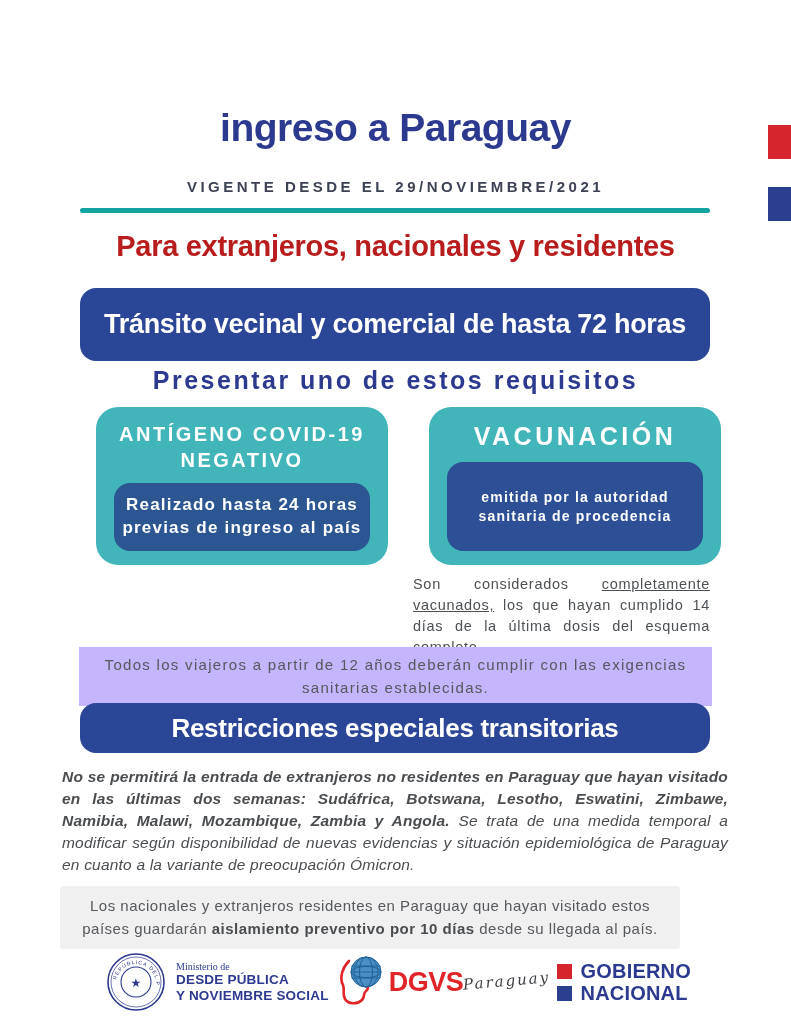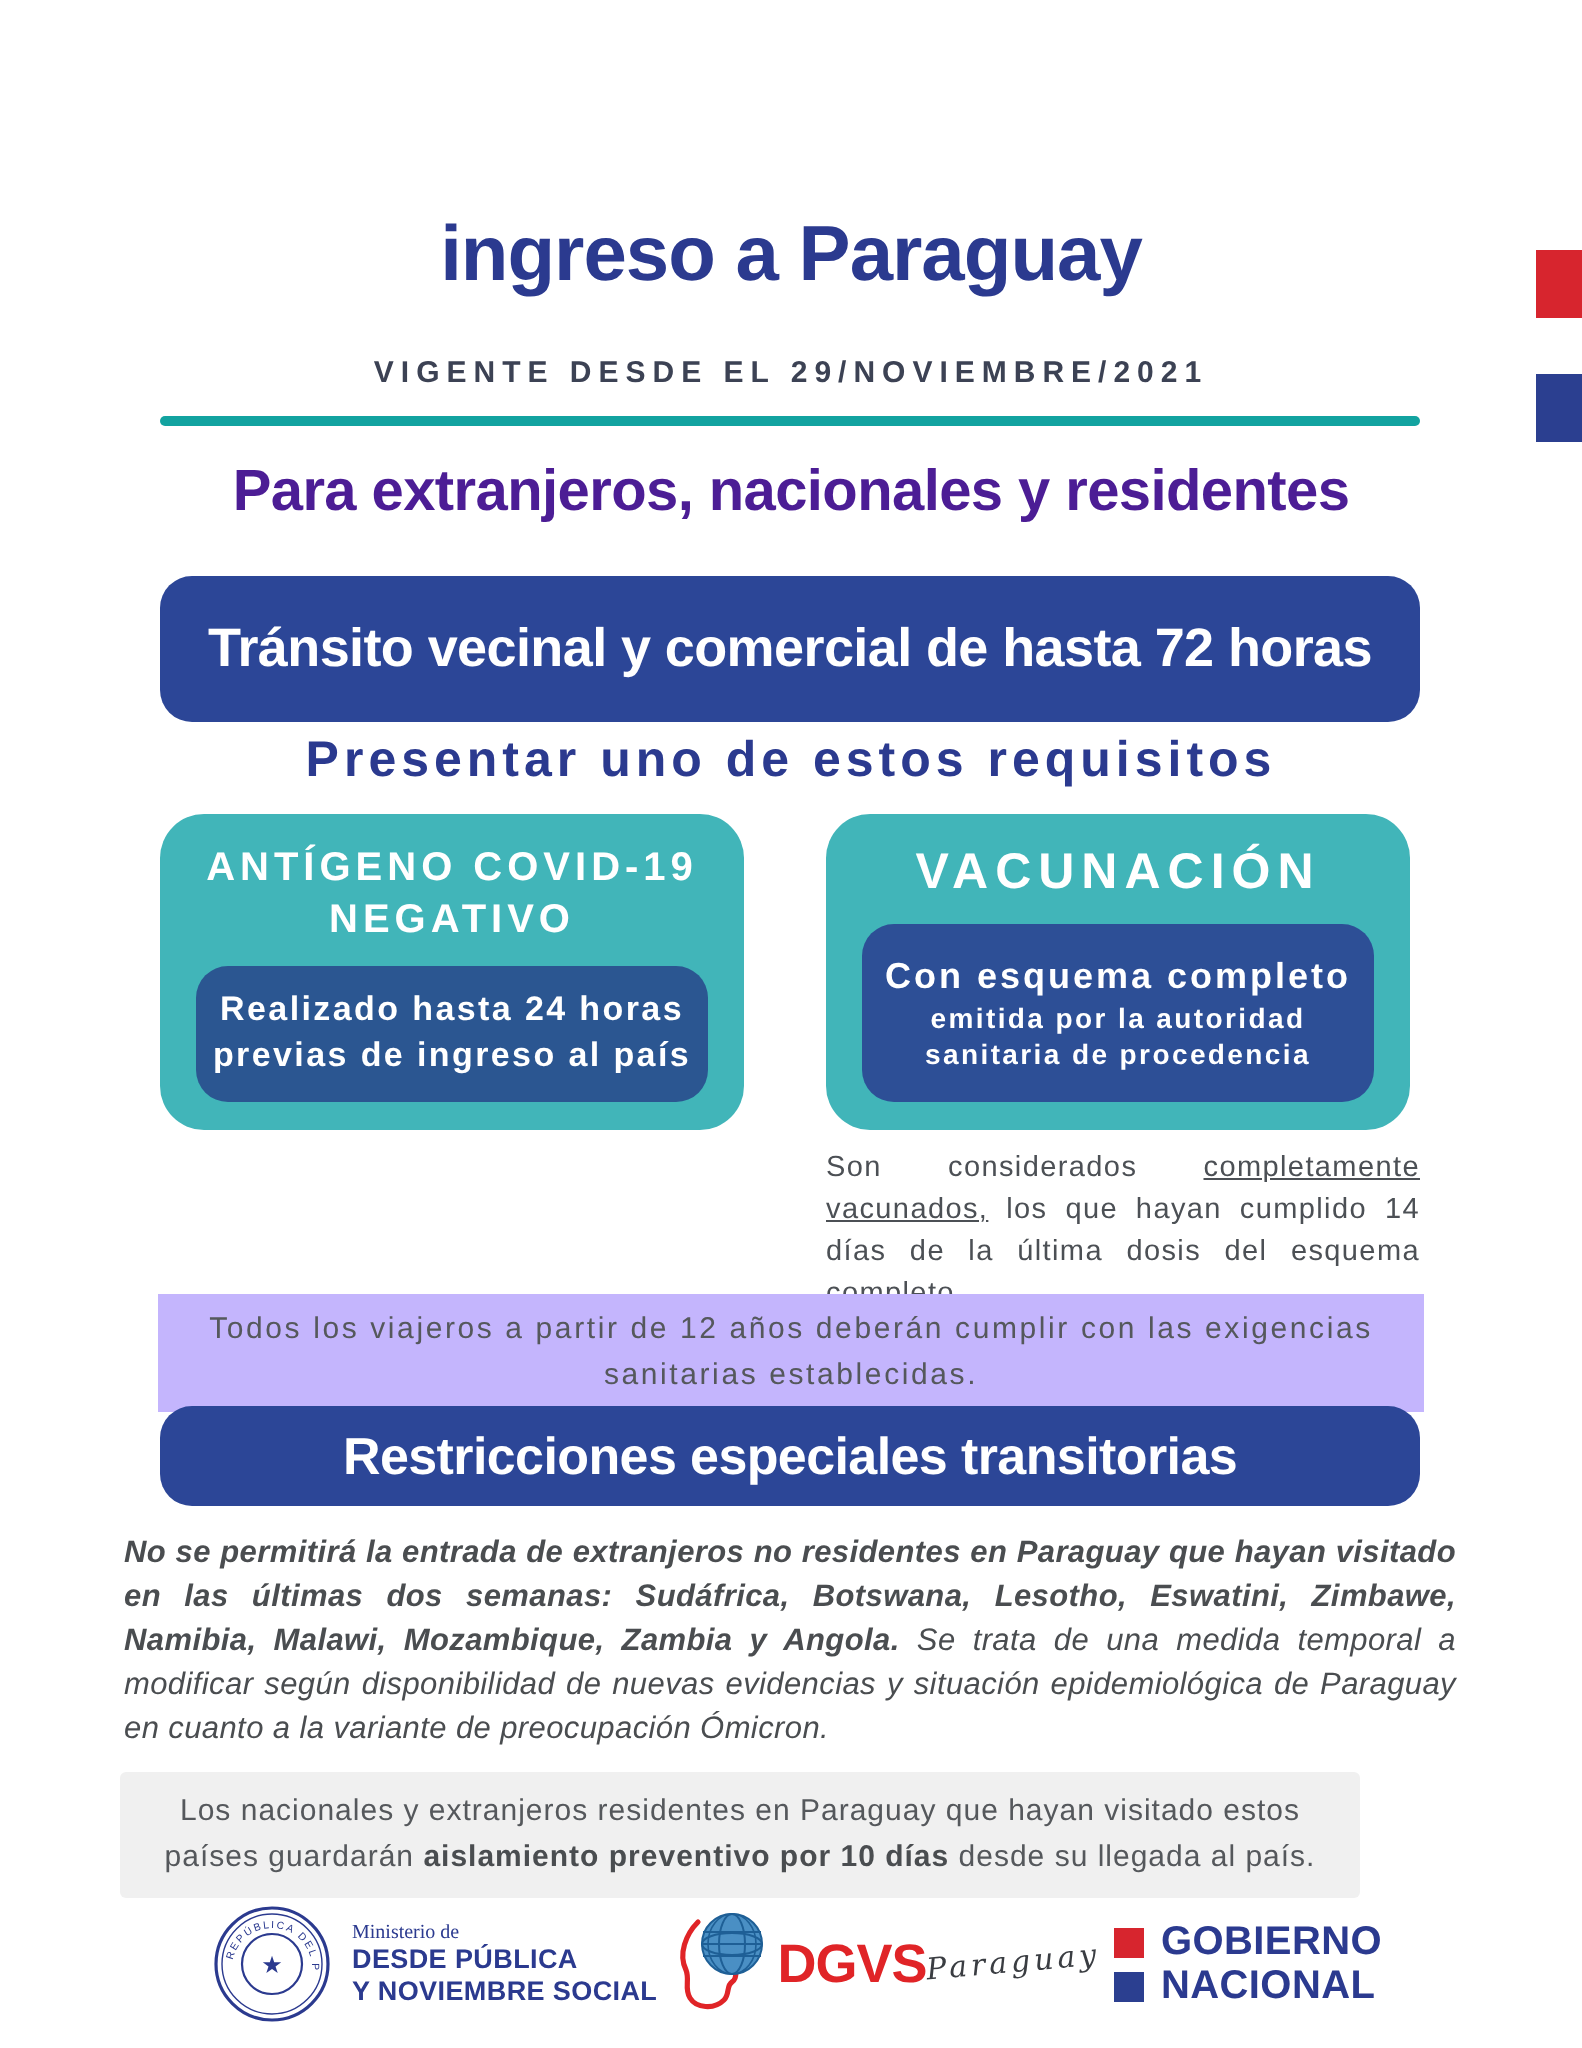--- a/index.html
+++ b/index.html
@@ -11,34 +11,34 @@
   .flag-red{top:125px;background:#d7252e;}
   .flag-blue{top:187px;background:#2b3f90;}
 
   
   .title{position:absolute;top:64px;left:0;right:0;text-align:center;color:#2b3a8f;
          font-size:39px;font-weight:bold;line-height:1.1;letter-spacing:-0.5px;margin:0;}
   .subtitle{position:absolute;top:178px;left:0;right:0;text-align:center;color:#3c4254;
             font-size:15px;font-weight:bold;letter-spacing:3.5px;}
   .divider{position:absolute;top:208px;left:80px;width:630px;height:5px;background:#12a3a0;
            border-radius:3px;}
-  .audience{position:absolute;top:230px;left:0;right:0;text-align:center;color:#4c1d95;
+  .audience{position:absolute;top:230px;left:0;right:0;text-align:center;color:#b91c1c;
             font-size:29px;font-weight:bold;letter-spacing:-0.3px;margin:0;}
 
   
   .banner{position:absolute;left:80px;width:630px;background:#2c4697;border-radius:16px;
           color:#ffffff;font-weight:bold;display:flex;align-items:center;justify-content:center;}
   .banner-transit{top:288px;height:73px;font-size:27px;letter-spacing:-0.3px;}
   .banner-restrictions{top:703px;height:50px;font-size:26px;letter-spacing:-0.3px;}
 
   .req-heading{position:absolute;top:366px;left:0;right:0;text-align:center;color:#2b3a8f;
                font-size:25px;font-weight:bold;letter-spacing:2.5px;margin:0;}
 
   
-  .cards{position:absolute;top:407px;left:80px;width:625px;display:grid;
+  .cards{position:absolute;top:407px;left:96px;width:625px;display:grid;
          grid-template-columns:292px 292px;column-gap:41px;align-items:stretch;}
   .card{background:#41b5b9;border-radius:22px;padding:14px 10px 14px;text-align:center;
         color:#ffffff;box-sizing:border-box;display:flex;flex-direction:column;justify-content:flex-start;}
   .card-title-lg{font-size:20px;font-weight:bold;letter-spacing:2.5px;line-height:1.3;}
   .card-title-sm{font-size:15.5px;font-weight:bold;letter-spacing:2px;line-height:1.35;display:block;}
   .card-title-xl{font-size:25px;font-weight:bold;letter-spacing:3.5px;line-height:1.25;display:block;}
   .card-inner{background:#2b5691;border-radius:16px;margin:10px 8px 0;padding:11px 8px;
               color:#fff;flex:1;display:flex;flex-direction:column;justify-content:center;}
   .card2 .card-inner{background:#2d4f96;}
   .inner-text{font-size:17px;font-weight:bold;letter-spacing:1.2px;line-height:1.35;}
@@ -114,21 +114,20 @@
       <div class="card-inner">
         <span class="inner-text">Realizado hasta 24 horas previas de ingreso al país</span>
       </div>
     </div>
 
     <div class="card card2">
       <div>
         <span class="card-title-xl">VACUNACIÓN</span>
       </div>
       <div class="card-inner">
-        <span class="inner-primary">Con esquema completo</span>
         <span class="inner-secondary">emitida por la autoridad sanitaria de procedencia</span>
       </div>
     </div>
 
   </div>
 
   <p class="vacc-note"><span>Son considerados </span><span class="u">completamente vacunados,</span><span> los que hayan cumplido 14 días de la última dosis del esquema completo.</span></p>
 
   <div class="gray-note age-note">Todos los viajeros a partir de 12 años deberán cumplir con las exigencias sanitarias establecidas.</div>
 

